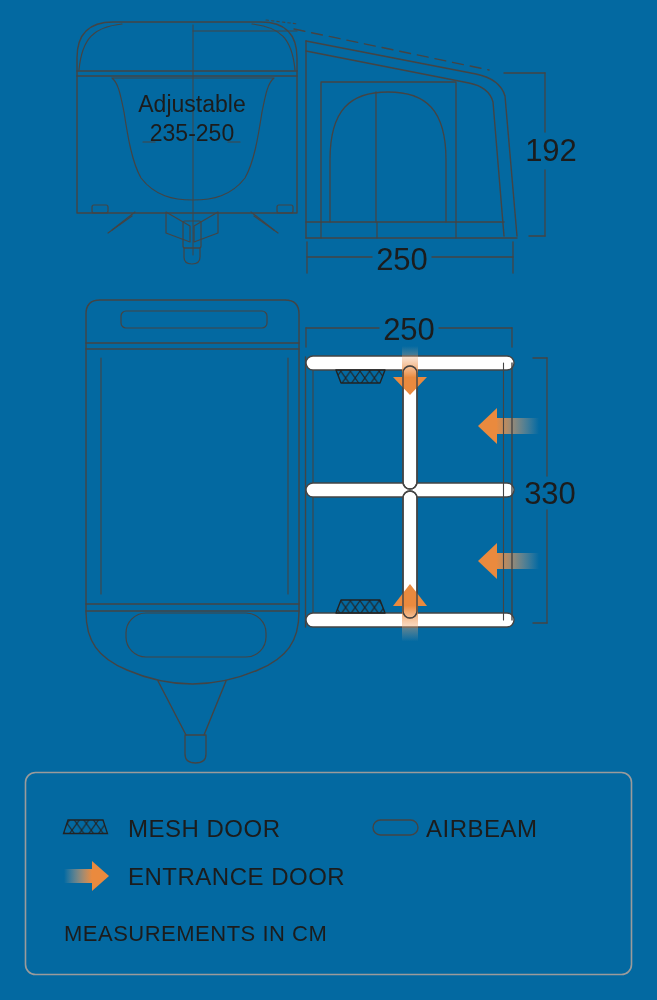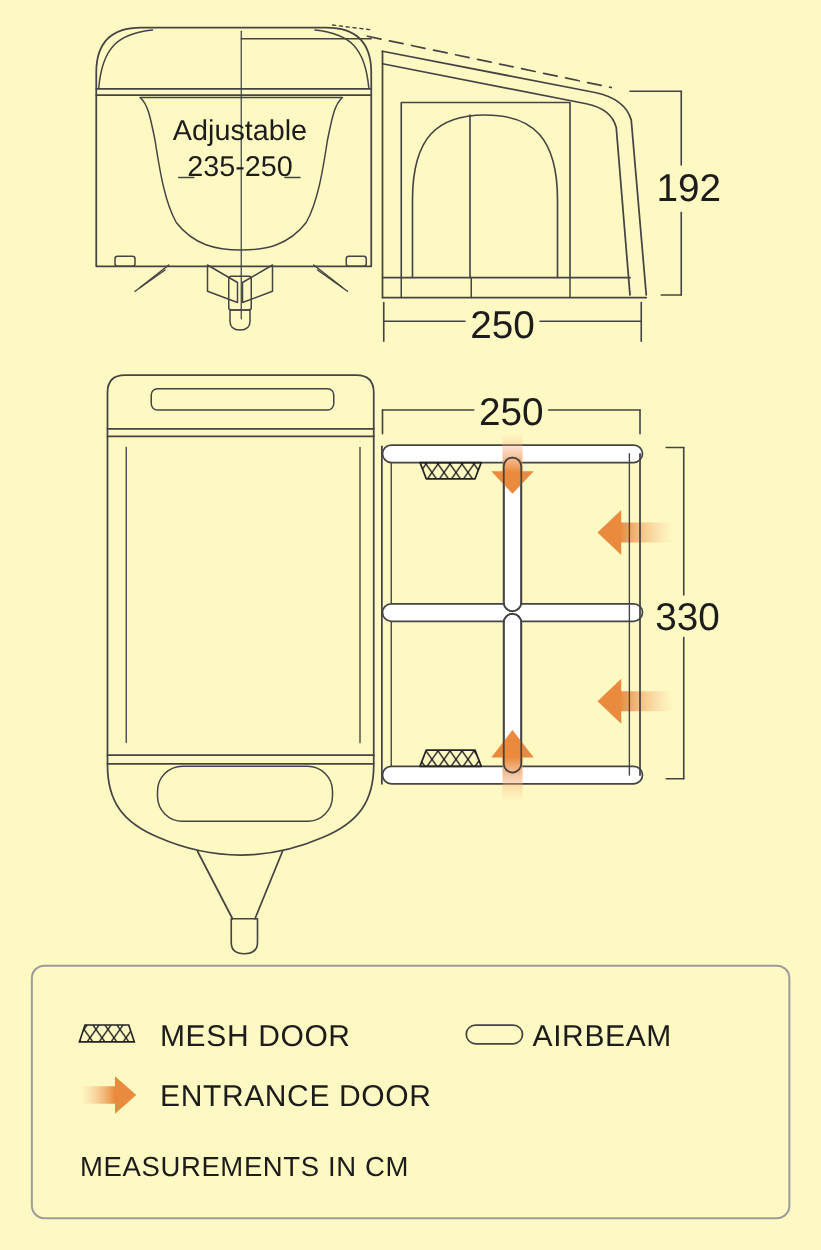--- a/index.html
+++ b/index.html
@@ -1,16 +1,16 @@
 <!DOCTYPE html>
 <html><head>
 <meta charset="utf-8">
 <style>
   html,body{margin:0;padding:0;background:#fff;}
-  #page{position:relative;width:657px;height:1000px;background:#fef9c3;
+  #page{position:relative;width:657px;height:1000px;background:#0369a1;
         font-family:"Liberation Sans", sans-serif;overflow:hidden;}
   svg{display:block;}
   text{fill:#1c1c1c;}
   .dimtext{font-size:31px;}
   .lbltext{font-size:23px;}
   .legtext{font-size:24px;letter-spacing:0.5px;}
   .notetext{font-size:22px;letter-spacing:0.5px;}
 </style>
 </head>
 <body>

